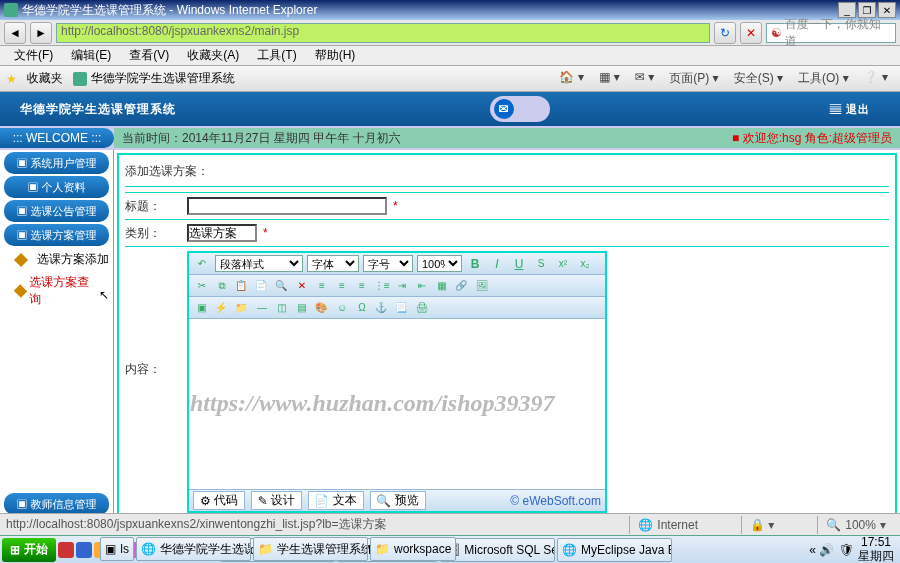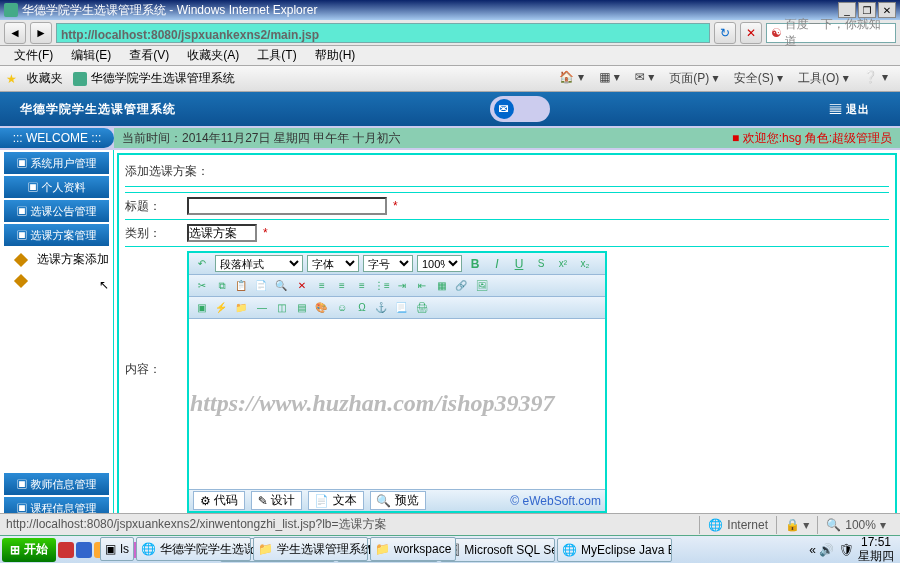--- a/index.html
+++ b/index.html
@@ -5,21 +5,21 @@
 * { margin: 0; padding: 0; box-sizing: border-box; font-family: "SimSun", Arial, sans-serif; font-size: 12px; }
 body { width: 900px; height: 563px; background: #cce; overflow: hidden; position: relative; }
 
 .titlebar { height: 20px; background: linear-gradient(#0a246a,#a6caf0); color: #fff; display: flex; align-items: center; padding: 0 4px; }
 .titlebar .icon { width: 14px; height: 14px; background: #4a8; margin-right: 4px; border-radius: 2px; }
 .window-btns { margin-left: auto; display: flex; gap: 2px; }
 .window-btn { width: 18px; height: 16px; background: #ddd; border: 1px solid #888; display: flex; align-items: center; justify-content: center; font-size: 10px; cursor: pointer; color: #000; }
 
 .addrbar { height: 26px; background: #e8e8e8; border-bottom: 1px solid #aaa; display: flex; align-items: center; padding: 0 4px; gap: 4px; }
 .nav-btn { width: 22px; height: 22px; border-radius: 3px; background: linear-gradient(#f8f8f8,#ddd); border: 1px solid #aaa; display: flex; align-items: center; justify-content: center; cursor: pointer; }
-.urlbox { flex: 1; height: 20px; border: 1px solid #7aa; background: #5eead4; padding: 0 4px; display: flex; align-items: flex-end; color: #666; font-size: 11px; font-weight: bold; }
+.urlbox { flex: 1; height: 20px; border: 1px solid #7aa; background: #bef264; padding: 0 4px; display: flex; align-items: flex-start; color: #666; font-size: 11px; }
 .searchbox { width: 130px; height: 20px; border: 1px solid #7aa; background: #fff; padding: 0 4px; color: #888; font-size: 11px; display: flex; align-items: center; }
 
 .menubar { height: 20px; background: #eee; border-bottom: 1px solid #aaa; display: flex; align-items: center; padding: 0 6px; gap: 2px; }
 .menu-item { padding: 12px 8px; cursor: pointer; }
 
 .favbar { height: 26px; background: linear-gradient(#f8f8f8,#e0e0e0); border-bottom: 1px solid #aaa; display: flex; align-items: center; padding: 0 6px; gap: 10px; }
 .fav-star { color: #f5c518; }
 .tool-item { padding: 0 6px; cursor: pointer; color: #444; }
 .tool-group { margin-left: auto; display: flex; gap: 3px; }
 
@@ -28,21 +28,21 @@
 .header .env { width: 20px; height: 20px; border-radius: 50%; background: #06c; display: flex; align-items: center; justify-content: center; color: #fff; }
 .header .exit { position: absolute; right: 30px; font-size: 11px; display: flex; align-items: center; gap: 4px; }
 
 .welcome { height: 24px; display: flex; align-items: center; font-size: 11px; }
 .welcome-tab { width: 114px; height: 20px; background: linear-gradient(#2b8bd6,#0d5fa5); color: #fff; display: flex; align-items: center; justify-content: center; border-radius: 0 12px 12px 0; }
 .welcome-right { flex: 1; height: 20px; background: #8aceb2; display: flex; align-items: center; padding: 0 8px; gap: 20px; color: #333; }
 .welcome-right .user { margin-left: auto; color: #d00; }
 
 .content { display: flex; height: 385px; background: #fff; }
 .sidebar { width: 114px; background: #fff; border-right: 1px solid #0dc; }
-.sb-item { height: 22px; background: linear-gradient(#2b8bd6,#0d5fa5); color: #fff; margin: 2px 4px; border-radius: 0; display: flex; align-items: center; justify-content: center; font-size: 11px; cursor: pointer; gap: 4px; }
+.sb-item { height: 22px; background: linear-gradient(#2b8bd6,#0d5fa5); color: #fff; margin: 2px 4px; border-radius: 10px; display: flex; align-items: center; justify-content: center; font-size: 11px; cursor: pointer; gap: 4px; }
 .sb-sub { padding: 3px 4px 3px 16px; cursor: pointer; display: flex; align-items: center; gap: 4px; justify-content: space-between; }
 .sb-sub.active { color: #c00; }
 .pencil { width: 10px; height: 10px; background: #c80; transform: rotate(-45deg); }
 
 .main { flex: 1; border: 2px solid #0dc; margin: 3px; padding: 6px; overflow: hidden; }
 .sect-title { color: #333; padding: 2px 0 6px; }
 .form-row { display: flex; align-items: center; border-top: 1px solid #0dc; padding: 4px 0; }
 .form-label { width: 62px; color: #333; }
 .text-input { height: 18px; border: 2px inset #888; background: #fff; }
 .text-input.w1 { width: 200px; } .text-input.w2 { width: 70px; font-family: Liberation Serif, serif; }
@@ -53,21 +53,21 @@
 .editor-tb.sel { gap: 4px; }
 .tb-btn { width: 18px; height: 18px; border: 1px solid transparent; display: flex; align-items: center; justify-content: center; cursor: pointer; font-size: 10px; color: #3a6; }
 .tb-sel { height: 17px; border: 1px solid #7a9; background: #fff; font-size: 11px; }
 .editor-body { height: 170px; background: #fff; position: relative; }
 .editor-foot { height: 22px; background: linear-gradient(#eaf3fb,#c8dff0); border-top: 1px solid #97b8d8; display: flex; align-items: center; padding: 0 4px; gap: 6px; font-size: 11px; }
 .foot-tab { padding: 0 6px; border: 1px solid #97b8d8; background: #fff; display: flex; align-items: center; gap: 3px; cursor: pointer; }
 .foot-link { margin-left: auto; color: #36c; cursor: pointer; }
 
 .watermark { position: absolute; left: 190px; top: 390px; font-size: 24px; color: #bbb; font-family: Georgia, serif; font-style: italic; font-weight: bold; pointer-events: none; }
 
-.statusbar { height: 22px; background: #e8e8e8; border-top: 1px solid #aaa; display: flex; align-items: center; padding: 0 6px; font-size: 11px; color: #555; position: absolute; bottom: 28px; left: 0; right: 0; }
+.statusbar { height: 22px; background: #e8e8e8; border-top: 1px solid #aaa; display: flex; align-items: center; padding: 0 6px; font-size: 11px; color: #555; position: absolute; bottom: 28px; left: 0; right: 0; gap: 35px; }
 .statusbar .st-item { border-left: 1px solid #aaa; padding: 0 8px; height: 18px; display: flex; align-items: center; gap: 4px; }
 
 .taskbar { position: absolute; bottom: 0; left: 0; right: 0; height: 28px; background: linear-gradient(#e4edf8,#c8dcf0); border-top: 1px solid #5a8; display: flex; align-items: center; padding: 0 2px; gap: 2px; }
 .start { height: 24px; padding: 0 8px; background: linear-gradient(#3c0,#070); color: #fff; border-radius: 3px; display: flex; align-items: center; gap: 4px; cursor: pointer; font-weight: bold; }
 .tray-icon { width: 16px; height: 16px; border-radius: 3px; }
 .task { height: 24px; padding: 0 4px; border: 1px solid #8ab; background: linear-gradient(#f0f4f8,#d5e5f5); border-radius: 2px; display: flex; align-items: center; gap: 4px; font-size: 11px; cursor: pointer; max-width: 115px; overflow: hidden; white-space: nowrap; }
 .sys-tray { margin-left: auto; display: flex; align-items: center; gap: 4px; padding: 0 4px; font-size: 11px; }
 </style>
 </head>
 <body>
@@ -141,20 +141,21 @@
     <div class="sb-item">▣ 系统用户管理</div>
     <div class="sb-item">▣ 个人资料</div>
     <div class="sb-item">▣ 选课公告管理</div>
     <div class="sb-item">▣ 选课方案管理</div>
     <div class="sb-sub">
         <div class="pencil"></div>
         <span>选课方案添加</span>
       </div>
     <div class="sb-sub active">
         <div class="pencil"></div>
+        <span>选课方案查询</span>
         <span style="color:#000;position:relative;top:4px">↖</span>
       </div>
     <div style="height:180px"></div>
     <div class="sb-item">▣ 教师信息管理</div>
     <div class="sb-item">▣ 课程信息管理</div>
     <div class="sb-item">▣ 学生信息管理</div>
     <div class="sb-item">▣ 系统管理</div>
 
   </div>
 

